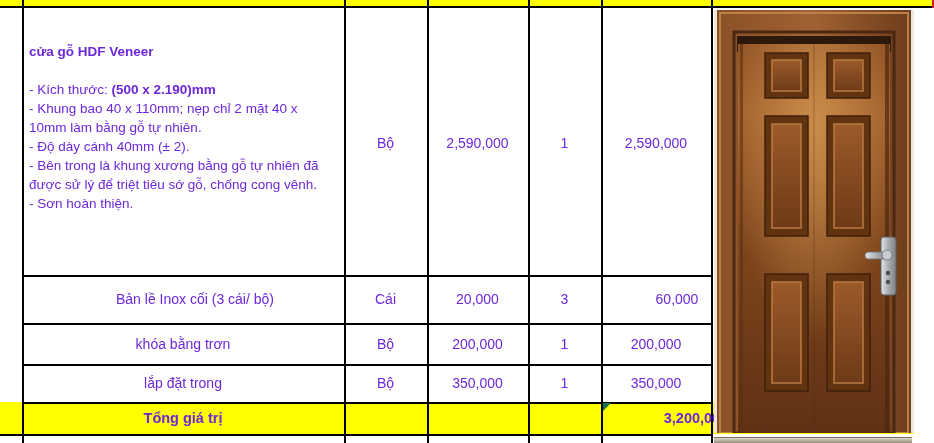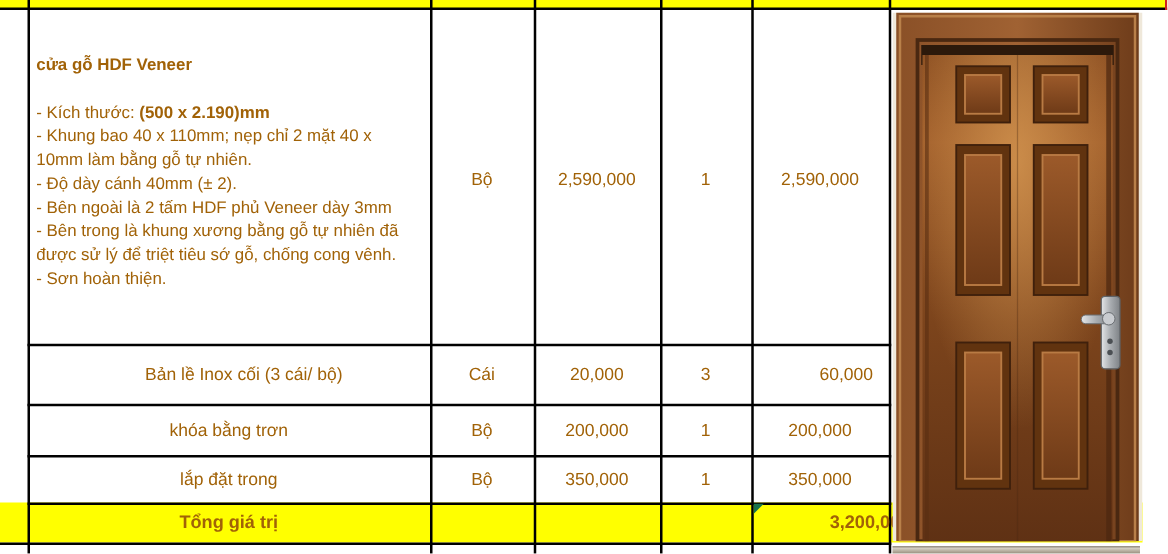--- a/index.html
+++ b/index.html
@@ -6,21 +6,21 @@
   body { background:#ffffff; font-family:"Liberation Sans", sans-serif; }
   .screen {
     position:relative; width:934px; height:443px; background:#ffffff;
     overflow:hidden; color:#000;
   }
   .band { position:absolute; z-index:1; }
   .gridline { position:absolute; background:#000; z-index:2; }
   .cell {
     position:absolute; z-index:3; display:flex;
     align-items:center; justify-content:center;
-    font-size:14px; color:#a16207; text-align:center;
+    font-size:14px; color:#6d28d9; text-align:center;
   }
   .desc-main {
     align-items:flex-start; justify-content:flex-start;
     text-align:left; padding:30px 6px 0 5px;
     font-size:13.5px; line-height:19px; display:block;
   }
   .bold { font-weight:bold; }
   .spacer-line { height:19px; }
   .flag {
     position:absolute; z-index:4; width:0; height:0;
@@ -56,21 +56,20 @@
   <div class="gridline" style="left:22px; top:364px; width:691px; height:2px;"></div>
   <div class="gridline" style="left:22px; top:402px; width:691px; height:2px;"></div>
   <div class="gridline" style="left:0; top:434px; width:713px; height:2px;"></div>
 
   <div class="cell desc-main" style="left:24px; top:12px; width:318px; height:261px;">
     <div class="bold">cửa gỗ HDF Veneer</div>
     <div class="spacer-line"></div>
     <div><span>- Kích thước: </span><span class="bold">(500 x 2.190)mm</span></div>
     <div>- Khung bao 40 x 110mm; nẹp chỉ 2 mặt 40 x 10mm làm bằng gỗ tự nhiên.</div>
     <div>- Độ dày cánh 40mm (± 2).</div>
-    <div>- Bên ngoài là 2 tấm HDF phủ Veneer dày 3mm</div>
     <div>- Bên trong là khung xương bằng gỗ tự nhiên đã được sử lý để triệt tiêu sớ gỗ, chống cong vênh.</div>
     <div>- Sơn hoàn thiện.</div>
   </div>
   <div class="cell" style="left:346px; top:12px; width:79px; height:261px;">Bộ</div>
   <div class="cell" style="left:429px; top:12px; width:97px; height:261px;">2,590,000</div>
   <div class="cell" style="left:530px; top:12px; width:69px; height:261px;">1</div>
   <div class="cell" style="left:603px; top:12px; width:106px; height:261px;">2,590,000</div>
 
   <div class="cell" style="left:24px; top:277px; width:318px; height:44px;padding-left:24px;">Bản lề Inox cối (3 cái/ bộ)</div>
   <div class="cell" style="left:346px; top:277px; width:79px; height:44px;">Cái</div>

